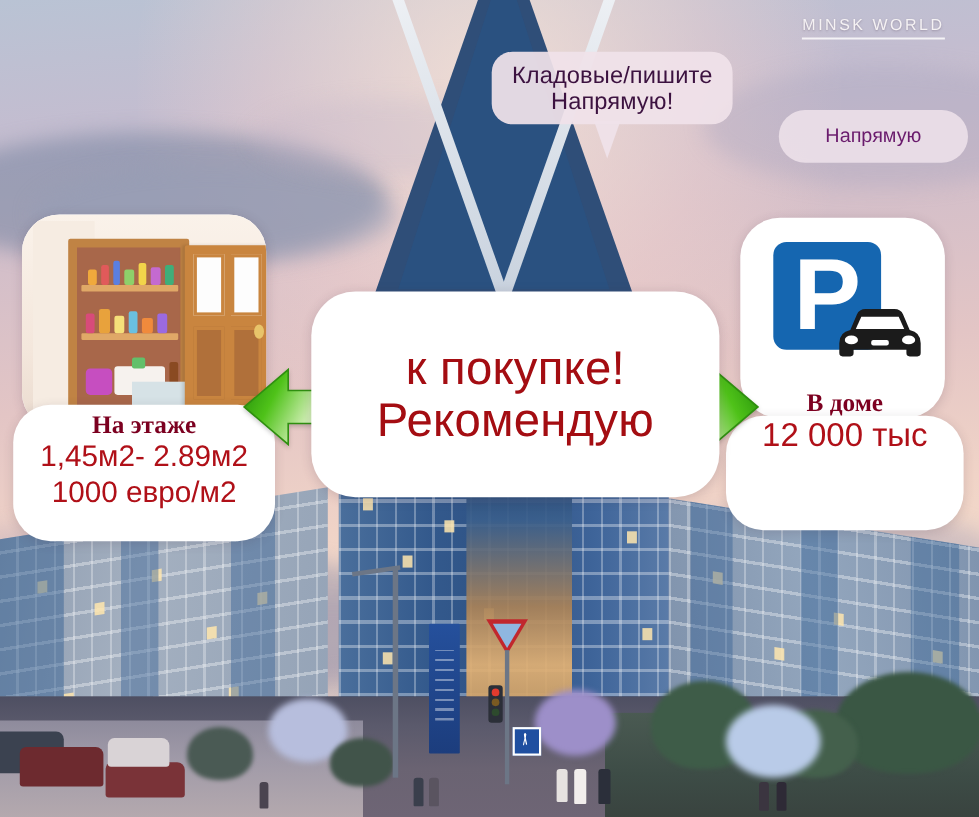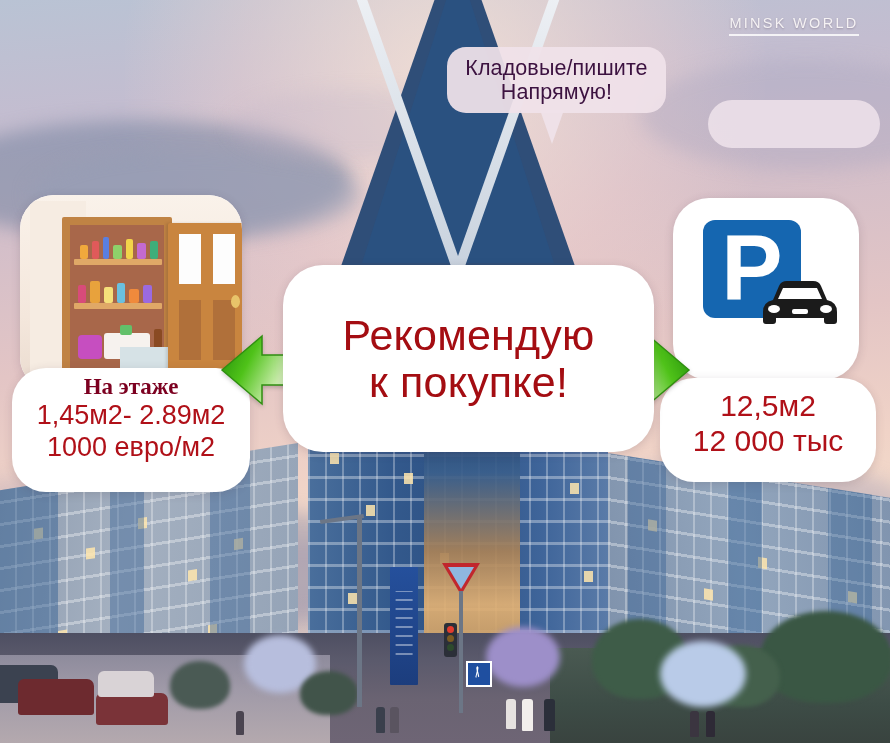--- a/index.html
+++ b/index.html
@@ -284,20 +284,21 @@
       <div>Кладовые/пишите</div>
       <div>Напрямую!</div>
     </div>
   </div>
 
   <div class="logo">
     <div class="logo-word">MINSK WORLD</div>
   </div>
 
   <div class="badge">
+    <div class="badge-l1">Напрямую</div>
   </div>
 
   <div class="bubble card-left">
     <div class="room">
       <div class="room-wall"></div>
       <div class="door-frame">
         <div class="door-in">
           <div class="shelf" style="left:4px;top:34px;width:88px;height:6px;"></div>
           <div class="shelf" style="left:4px;top:78px;width:88px;height:6px;"></div>
           <div class="it" style="left:10px;top:20px;width:8px;height:14px;background:#f0a93c;"></div>
@@ -344,21 +345,21 @@
         <path fill="#1b1b1b" d="M16 24 L22 10 Q24 5 30 5 L56 5 Q62 5 64 10 L70 24 Q80 26 80 36 L80 45 Q80 48 77 48 L70 48 Q67 48 67 45 L67 42 L19 42 L19 45 Q19 48 16 48 L9 48 Q6 48 6 45 L6 36 Q6 26 16 24 Z"></path>
         <path fill="#ffffff" d="M26 12 L60 12 L65 23 L21 23 Z"></path>
         <ellipse fill="#ffffff" cx="17" cy="33" rx="6" ry="4"></ellipse>
         <ellipse fill="#ffffff" cx="69" cy="33" rx="6" ry="4"></ellipse>
         <rect fill="#ffffff" x="35" y="33" width="16" height="5" rx="2"></rect>
       </svg>
     </div>
   </div>
 
   <div class="card-right-txt">
-    <div class="tr-line" style="padding-top:10px;">12,5м2</div>
+    <div class="tr-head">В доме</div>
     <div class="tr-line">12 000 тыс</div>
   </div>
 
   <div class="arrow" style="left:218px;top:328px;">
     <svg width="108" height="84" viewBox="0 0 108 84">
       <defs>
         <linearGradient id="gl" x1="0" y1="0" x2="1" y2="0.35">
           <stop offset="0%" stop-color="#1f8a08"></stop>
           <stop offset="35%" stop-color="#4fc219"></stop>
           <stop offset="70%" stop-color="#c9ecab"></stop>
@@ -378,18 +379,18 @@
           <stop offset="70%" stop-color="#c9ecab"></stop>
           <stop offset="100%" stop-color="#f4fbee"></stop>
         </linearGradient>
       </defs>
       <path d="M104 42 L64 8 L64 27 L4 27 L4 57 L64 57 L64 76 Z" fill="url(#gr)" stroke="#2f8f10" stroke-width="1.5"></path>
     </svg>
   </div>
 
   <div class="bubble center">
     <div class="center-txt">
+      <div>к покупке!</div>
       <div>Рекомендую</div>
-      <div>к покупке!</div>
     </div>
   </div>
 
 </div>
 
 </body></html>

